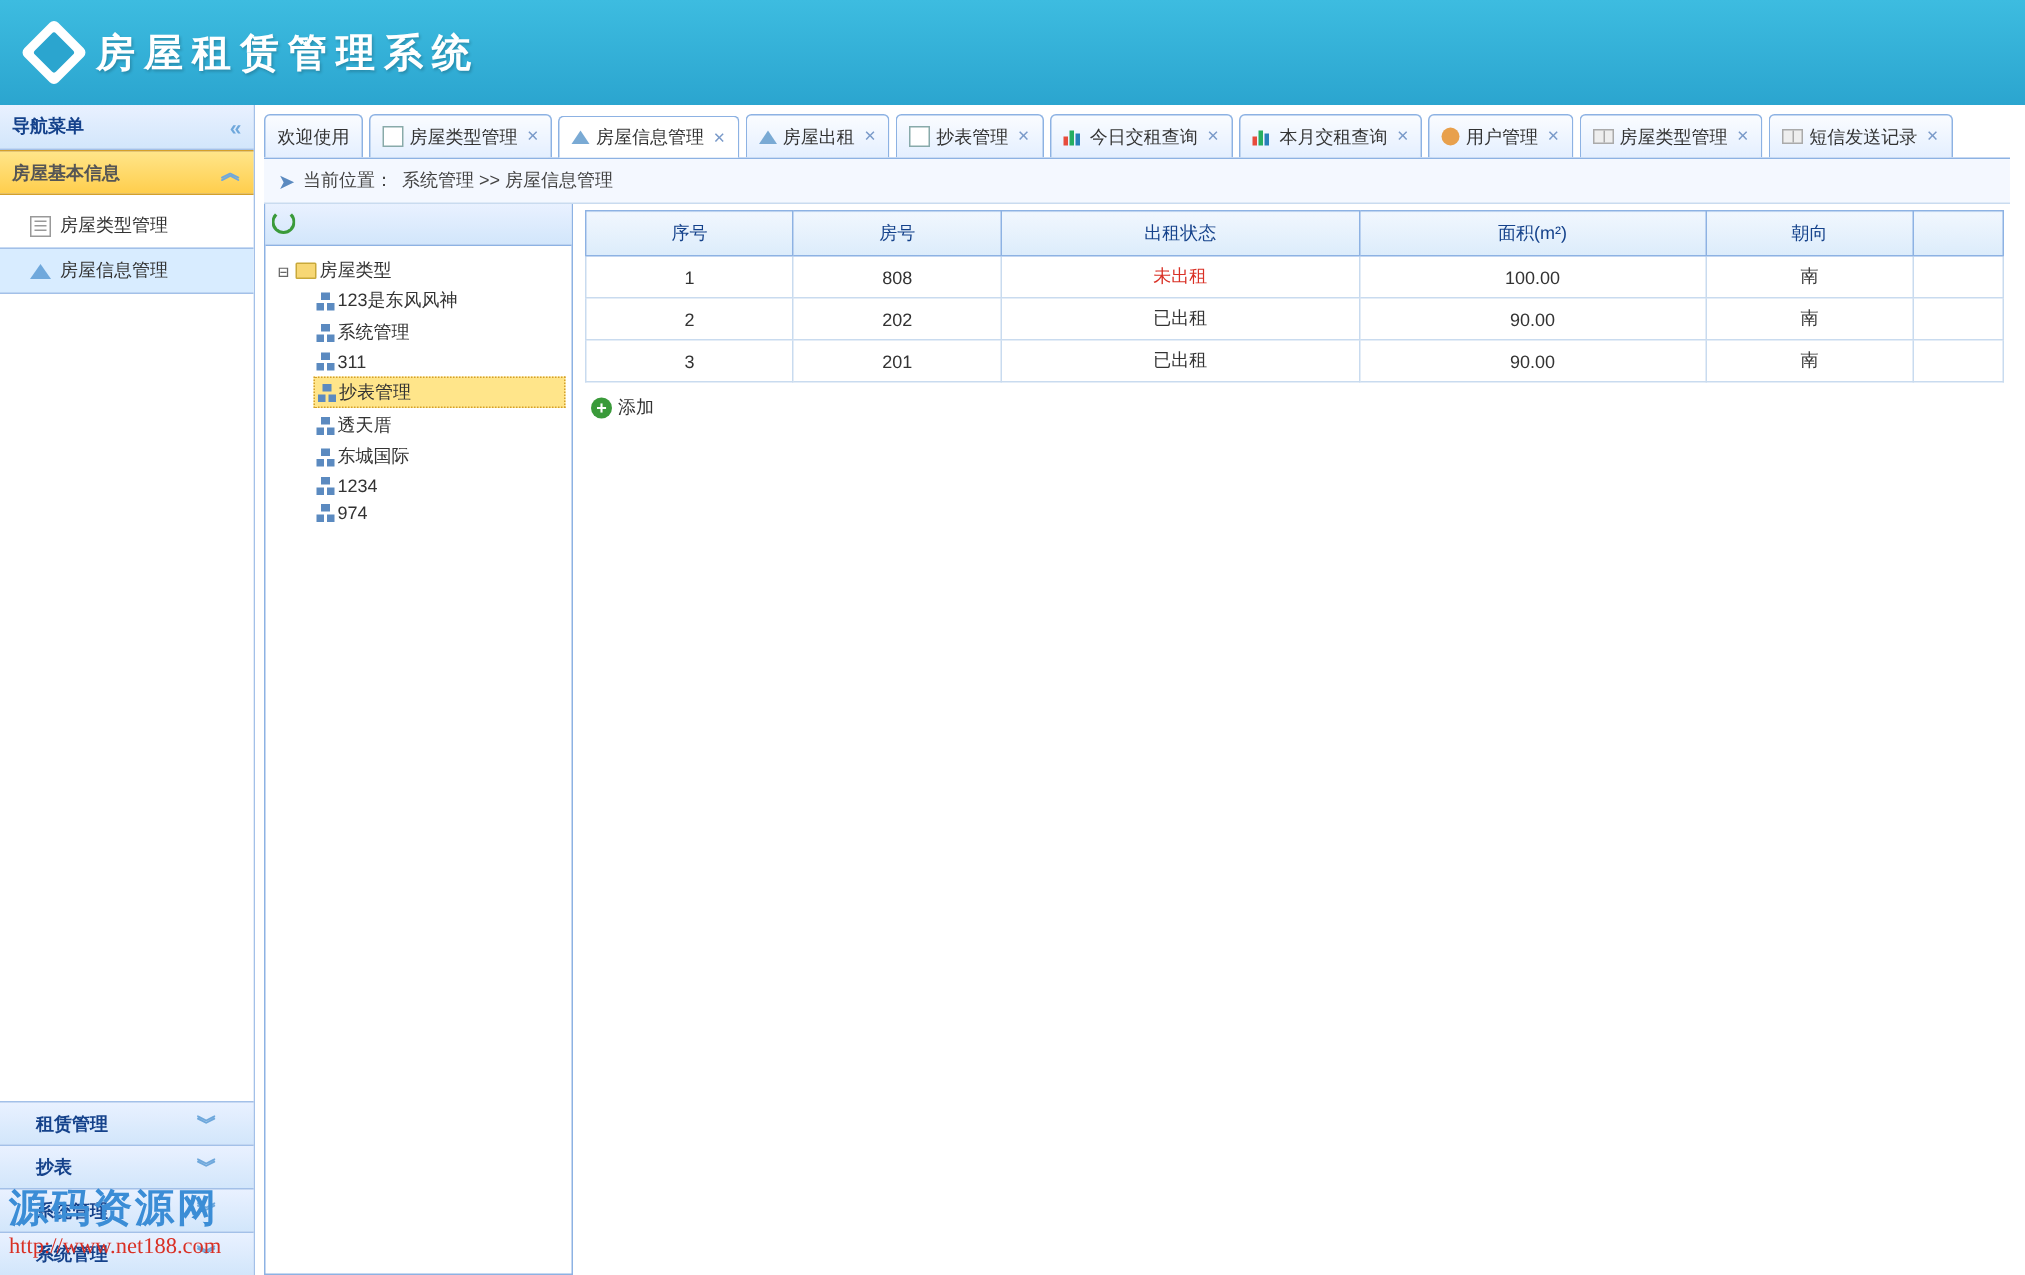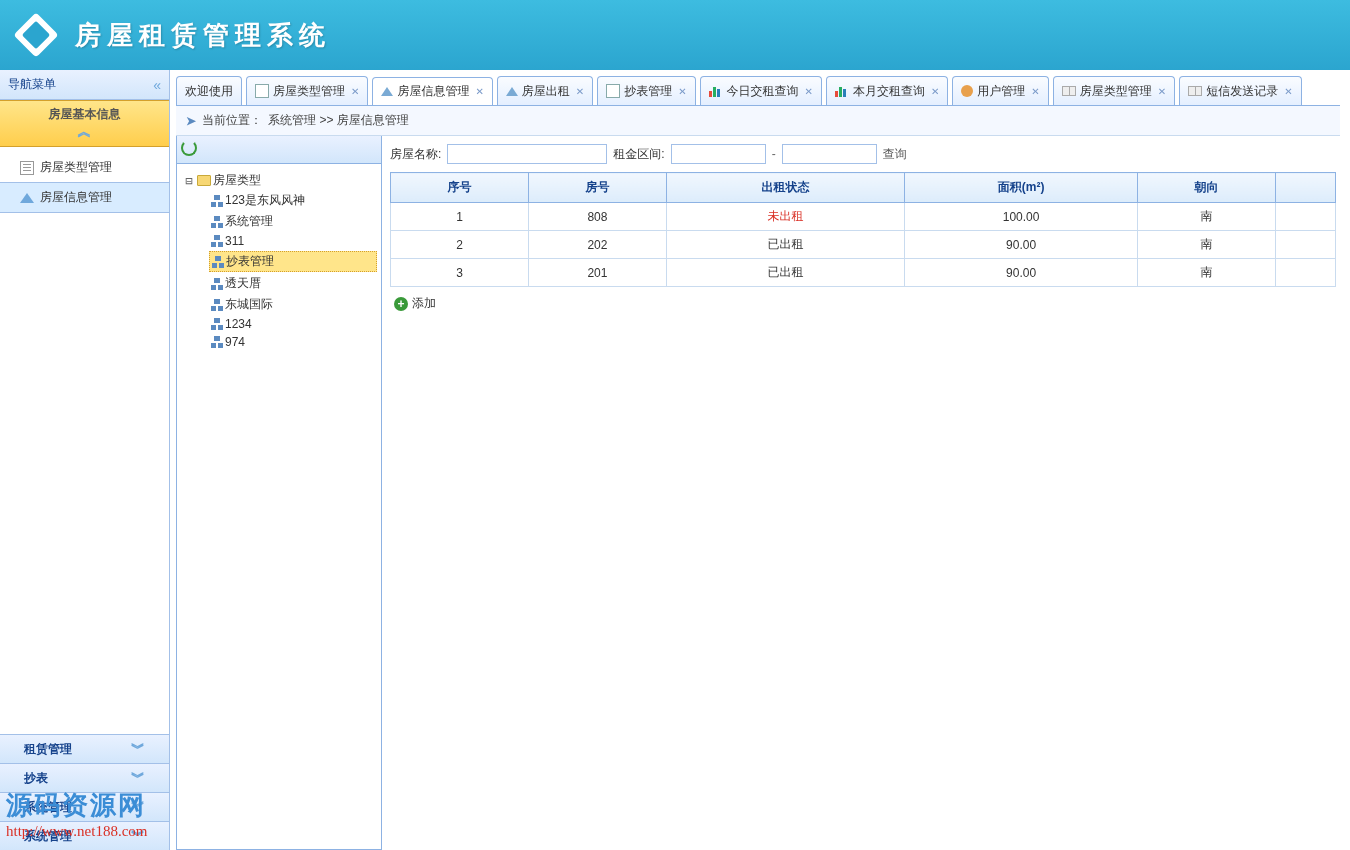--- a/index.html
+++ b/index.html
@@ -1,26 +1,26 @@
 <!DOCTYPE html>
 <html><head>
 <meta charset="utf-8">
 <style>
 * { box-sizing: border-box; margin: 0; padding: 0; }
 body { font-family: "Microsoft YaHei", Arial, sans-serif; font-size: 12px; color: #333; background: #fff; overflow: hidden; }
 .header { height: 70px; background: linear-gradient(to bottom, #3dbce0 0%, #2ba5cf 100%); display: flex; align-items: center; padding: 0 20px; }
-.logo-wrap { display: flex; align-items: center; gap: 23px; }
+.logo-wrap { display: flex; align-items: center; gap: 12px; }
 .logo-diamond { width: 32px; height: 32px; background: #fff; transform: rotate(45deg); border-radius: 4px; position: relative; }
 .logo-diamond::after { content:''; position:absolute; inset:6px; background:#2ba5cf; border-radius:2px; }
 .app-title { color: #fff; font-family: "STKaiti","KaiTi",serif; font-size: 26px; letter-spacing: 6px; font-weight: bold; text-shadow: 1px 1px 2px rgba(0,0,0,.2); }
 .body-row { display: flex; height: calc(100vh - 70px); }
 .sidebar { width: 170px; border-right: 1px solid #a3c0e8; background: #eaf2ff; display:flex; flex-direction:column; }
-.nav-header { background: linear-gradient(to bottom,#e9f1ff,#d2e6fb); border-bottom:1px solid #a3c0e8; padding:6px 8px; font-weight:normal; color:#15428b; display:flex; justify-content:space-between; align-items:center; }
+.nav-header { background: linear-gradient(to bottom,#e9f1ff,#d2e6fb); border-bottom:1px solid #a3c0e8; padding:6px 8px; font-weight:bold; color:#15428b; display:flex; justify-content:space-between; align-items:center; }
 .collapse-icon { color:#6fa8dc; font-size:14px; cursor:pointer; }
-.accordion-head { background: linear-gradient(to bottom,#ffe58a,#ffce4c); border:1px solid #d4a02b; border-left:none; border-right:none; padding:5px 8px; font-weight:bold; color:#555; display:flex; justify-content:space-between; align-items:center; cursor:pointer;flex-direction:column; }
+.accordion-head { background: linear-gradient(to bottom,#ffe58a,#ffce4c); border:1px solid #d4a02b; border-left:none; border-right:none; padding:5px 8px; font-weight:bold; color:#555; display:flex; justify-content:space-between; align-items:center; cursor:pointer; }
 .accordion-body { background:#fff; flex:0 0 auto; padding:6px 0; }
 .nav-item { padding:6px 10px 6px 20px; display:flex; align-items:center; gap:6px; cursor:pointer; }
 .nav-item.active { background:#d8ecff; border:1px solid #a3c0e8; border-left:none; border-right:none; }
 .nav-icon { width:14px; height:14px; display:inline-block; }
 .icon-doc { background:#fff; border:1px solid #999; position:relative; }
 .icon-doc::after { content:''; position:absolute; top:2px; left:2px; right:2px; height:1px; background:#999; box-shadow:0 3px 0 #999, 0 6px 0 #999; }
 .icon-house { width:0; height:0; border-left:7px solid transparent; border-right:7px solid transparent; border-bottom:10px solid #6fa8dc; position:relative; }
 .accordion-collapsed { background: linear-gradient(to bottom,#e9f1ff,#d2e6fb); border-top:1px solid #a3c0e8; padding:5px 24px; font-weight:bold; color:#15428b; display:flex; justify-content:space-between; align-items:center; cursor:pointer; }
 .spacer { flex:1; background:#fff; }
 .main { flex:1; display:flex; flex-direction:column; background:#fff; padding:6px 10px 0 6px; overflow:hidden; }
@@ -56,21 +56,21 @@
 .org-icon::before { content:''; position:absolute; top:0; left:3px; width:6px; height:5px; background:#5b8ac0; }
 .org-icon::after { content:''; position:absolute; bottom:0; left:0; width:5px; height:5px; background:#5b8ac0; box-shadow:7px 0 0 #5b8ac0; }
 .tree-children { list-style:none; padding-left:28px; }
 .right-panel { flex:1; padding:4px 4px 4px 8px; overflow:auto; }
 .search-bar { display:flex; align-items:center; gap:6px; padding:4px 0 8px 0; }
 .search-bar input { border:1px solid #a3c0e8; height:20px; padding:0 4px; font-size:12px; }
 .search-bar .lbl { color:#333; }
 .search-bar .dash { color:#666; }
 .search-btn { color:#555; cursor:pointer; }
 .data-table { border-collapse:collapse; width:100%; }
-.data-table th { background:linear-gradient(to bottom,#f1f7fe,#dcecfb); border:1px solid #8db2e3; padding:6px 4px; font-weight:bold; color:#15428b; }
+.data-table th { background:linear-gradient(to bottom,#f1f7fe,#dcecfb); border:1px solid #8db2e3; padding:6px 4px; font-weight:normal; color:#15428b; }
 .data-table td { border:1px solid #c9dbef; padding:5px 4px; text-align:center; color:#333; }
 .data-table td.red { color:#d93025; }
 .add-row { display:flex; align-items:center; gap:4px; padding:8px 4px; cursor:pointer; color:#333; }
 .plus-icon { width:14px; height:14px; border-radius:50%; background:#3a9a3a; color:#fff; display:flex; align-items:center; justify-content:center; font-weight:bold; font-size:12px; line-height:1; }
 .watermark { position:fixed; left:6px; bottom:10px; font-family:"STKaiti","KaiTi",serif; pointer-events:none; }
 .watermark .big { font-size:26px; color:#3b8dd6; font-weight:bold; letter-spacing:2px; }
 .watermark .url { font-size:15px; color:#d93025; }
 </style>
 </head>
 <body>
@@ -250,29 +250,20 @@
                       <span class="org-icon"></span>
                       <span>974</span>
                     </div>
                   </li>
                 </ul>
               </li>
             </ul>
         </div>
       </div>
       <div class="right-panel">
-        <div class="search-bar">
-          <span class="lbl">房屋名称:</span>
-          <input type="text" style="width: 160px;">
-          <span class="lbl">租金区间:</span>
-          <input type="text" style="width: 95px;">
-          <span class="dash">-</span>
-          <input type="text" style="width: 95px;">
-          <span class="search-btn">查询</span>
-        </div>
         <table class="data-table">
           <thead>
               <tr id="thead-row">
                 <th>序号</th>
                 <th>房号</th>
                 <th>出租状态</th>
                 <th>面积(m²)</th>
                 <th>朝向</th>
                 <th style="width: 60px;"></th>
               </tr>

